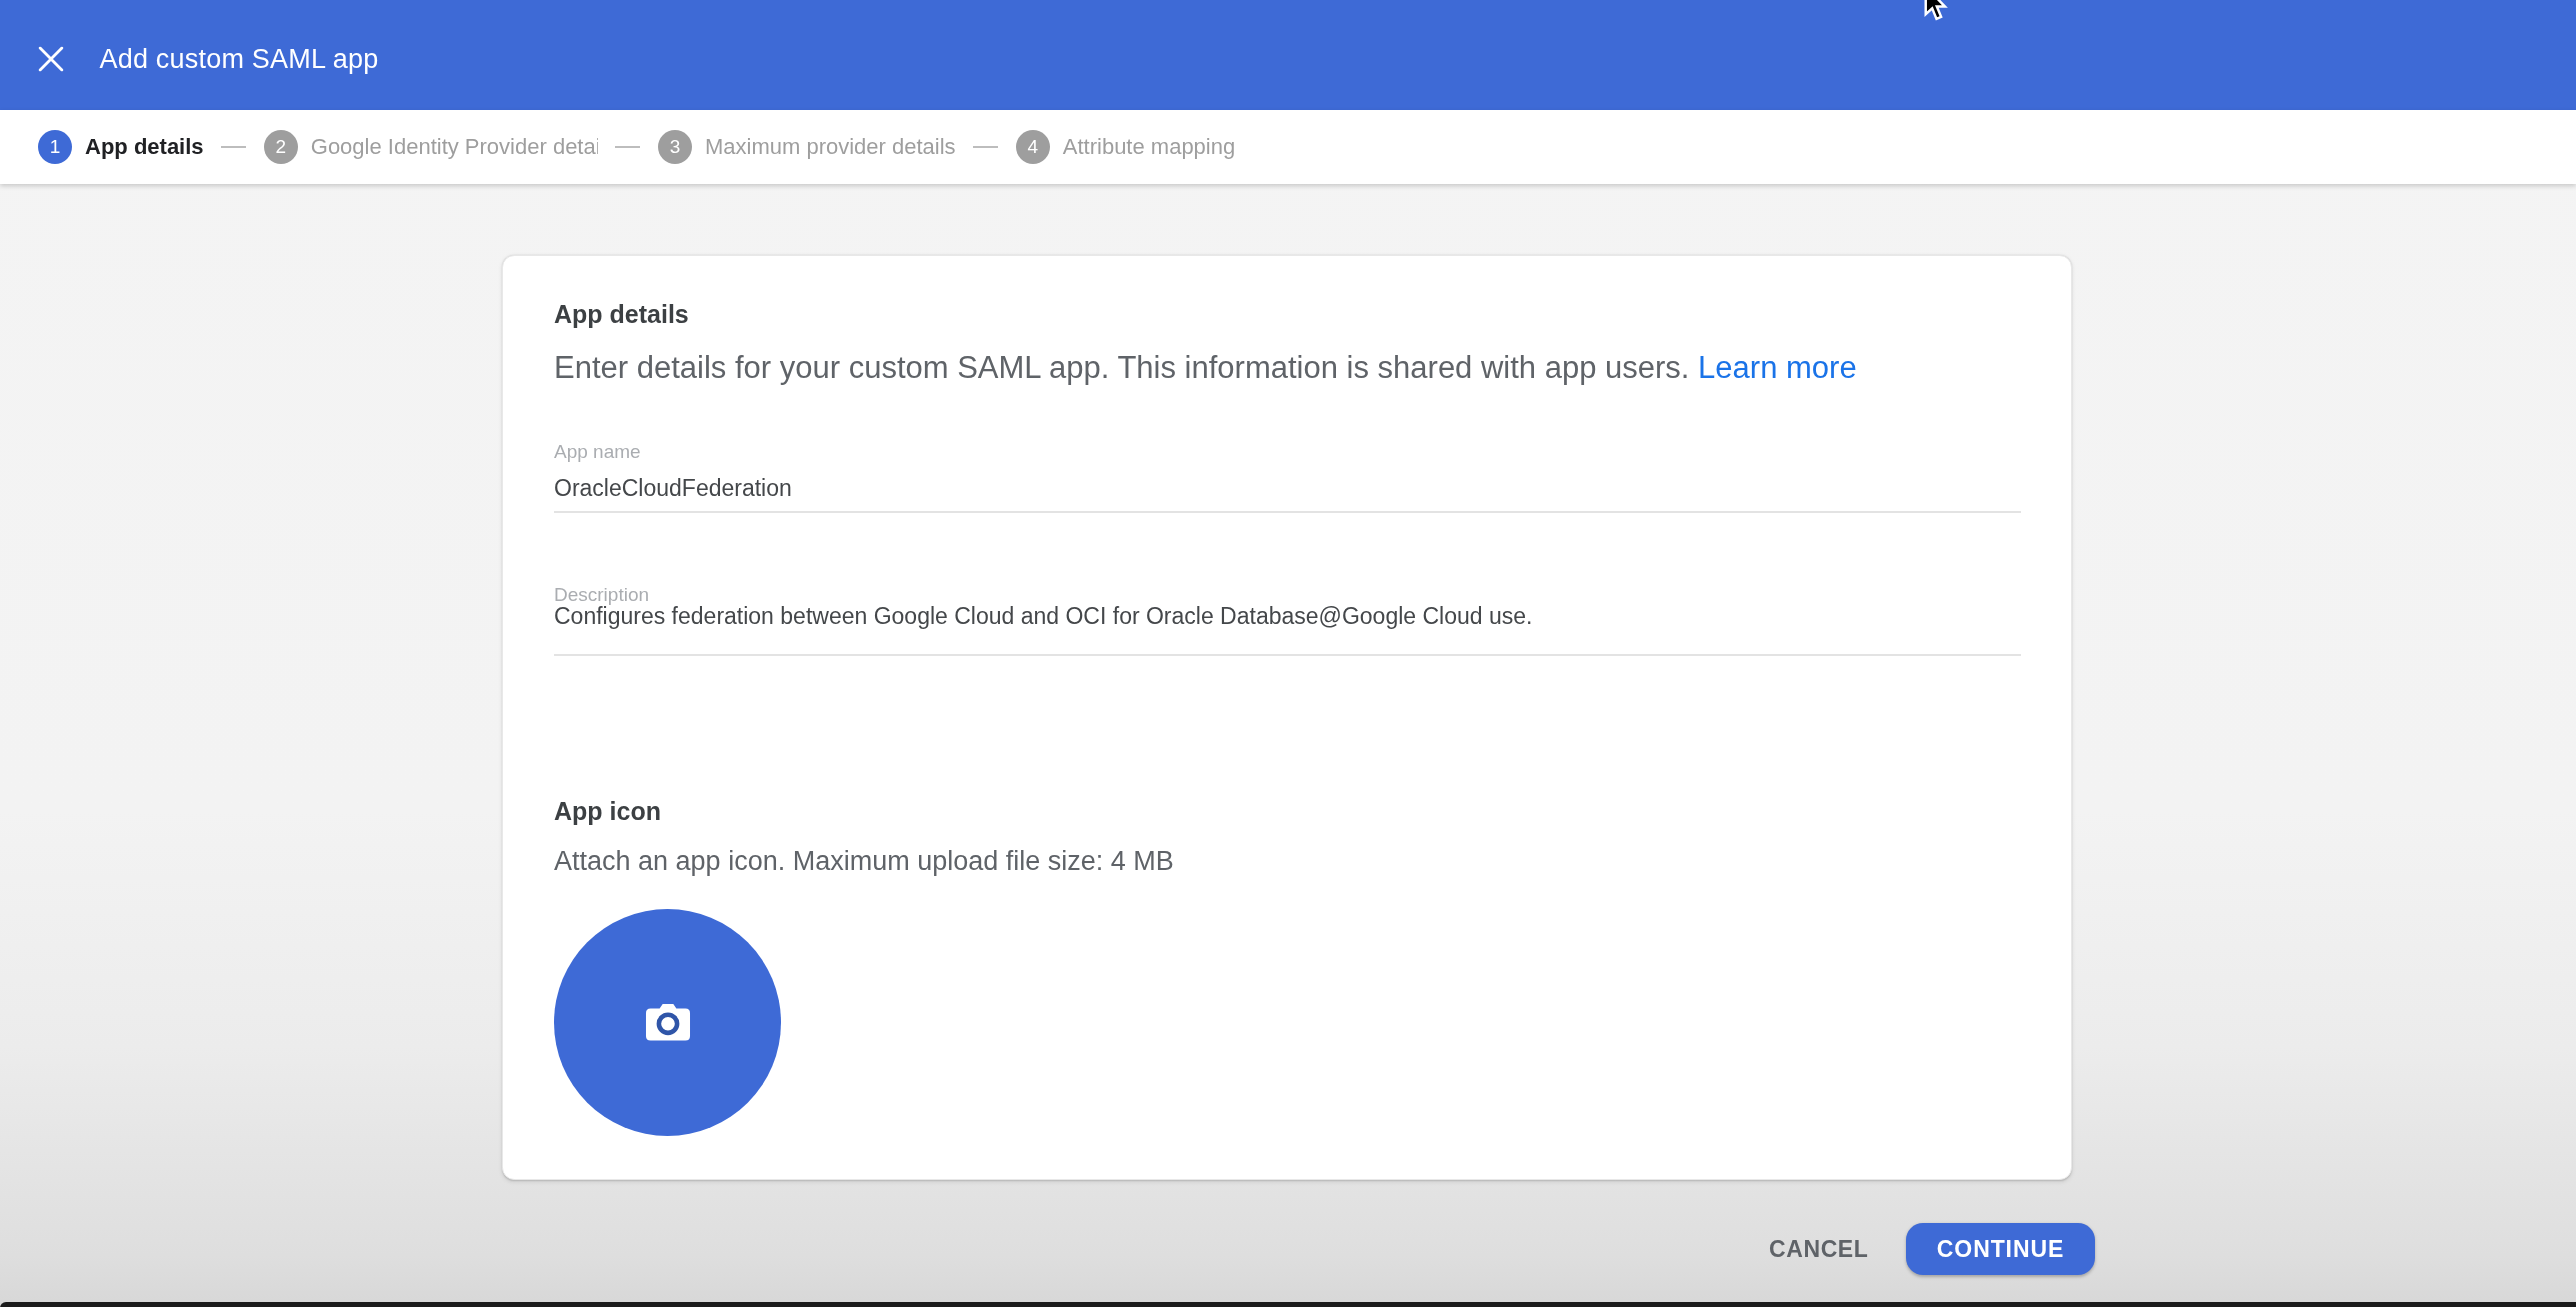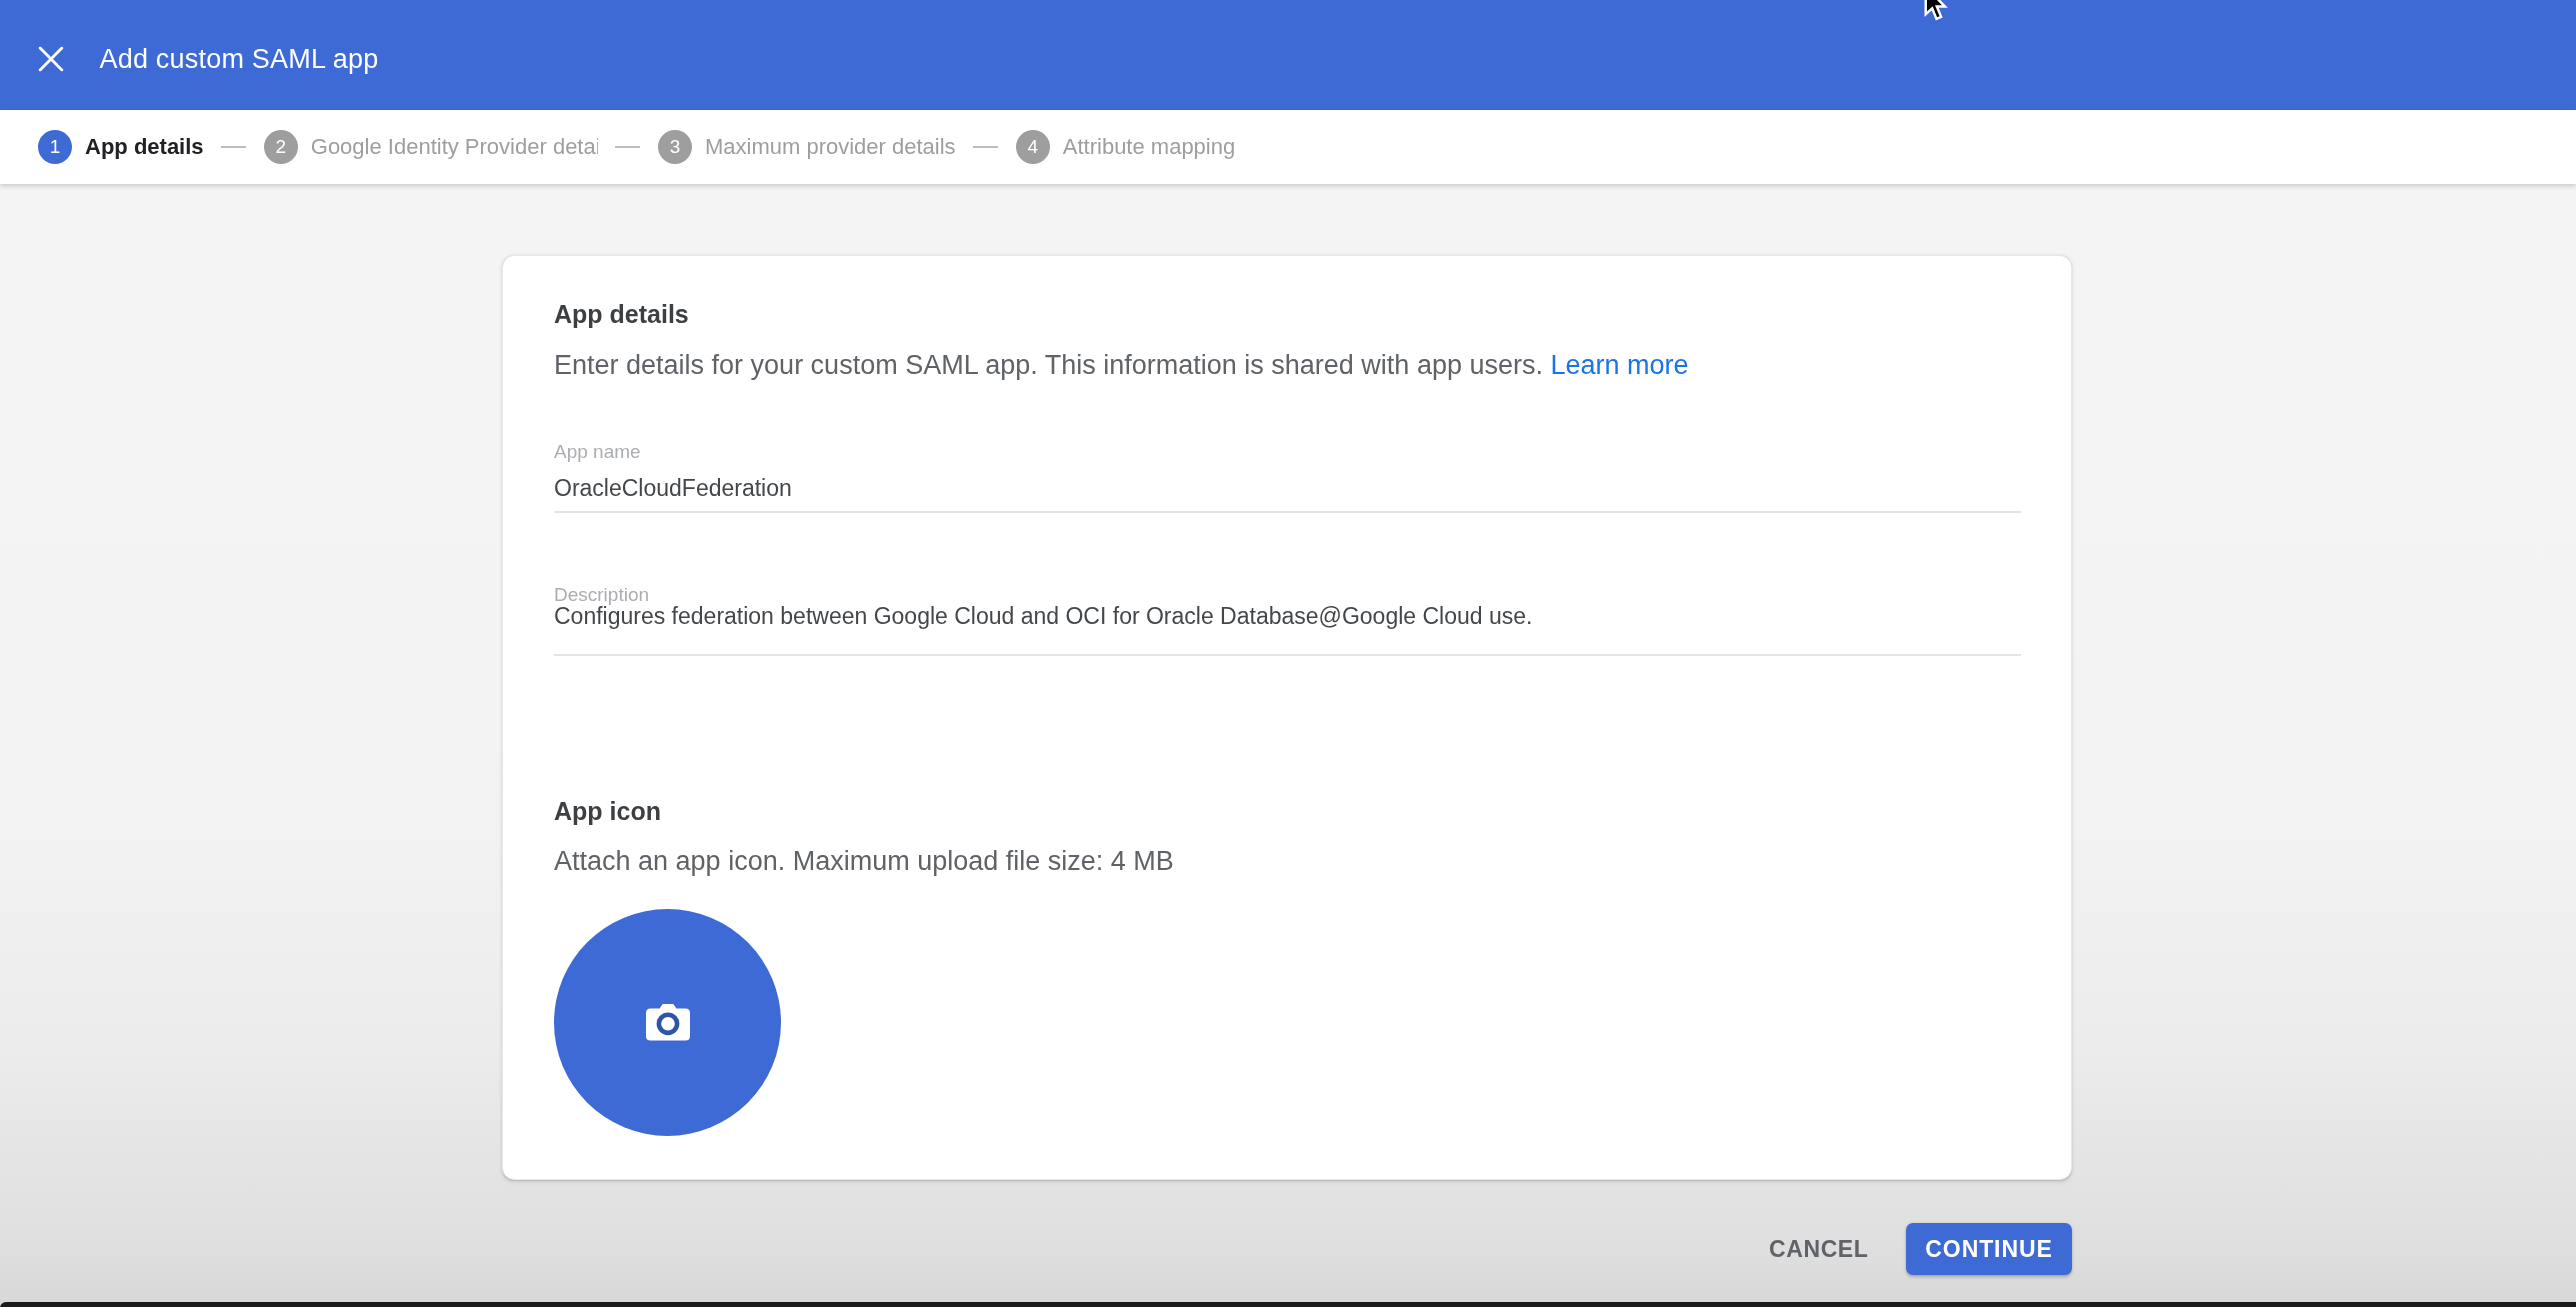--- a/index.html
+++ b/index.html
@@ -53,21 +53,21 @@
   
   .card {
     position:absolute; left:502px; top:255px; width:1570px; height:925px;
     background:#ffffff; border-radius:12.3px;
     box-shadow:0 0.8px 1.5px rgba(0,0,0,0.12), 0 1.5px 4.6px rgba(0,0,0,0.10);
     border:0.8px solid #e8e8e8;
   }
   .card-abs { position:absolute; left:51px; }
   .section-title { font-size:25px; font-weight:bold; color:#3c4043; }
   .card-title { top:44px; }
-  .card-intro { top:94px; font-size:27px; color:#5f6368; }
+  .card-intro { top:94px; font-size:31px; color:#5f6368; }
   .learn-more { color:#1a73e8; text-decoration:none; cursor:pointer; }
 
   .fld-label { font-size:19px; color:#aaadb1; }
   .fld-value { font-size:23px; color:#44474a; cursor:text; }
   .fld-line  { width:1467px; height:1.5px; background:#e3e3e3; }
   .f1-label { top:185px; }
   .f1-value { top:219px; width:1467px; }
   .f1-line  { top:255px; }
   .f2-label { top:328px; }
   .f2-value { top:347px; width:1467px; }
@@ -82,22 +82,22 @@
   }
 
   
   .cancel-btn {
     position:absolute; left:1769px; top:1231px; width:117px; height:37px;
     background:none; border:none; font-family:inherit;
     font-size:23px; font-weight:bold; color:#5f6368; letter-spacing:0.6px;
     text-align:left; cursor:pointer;
   }
   .continue-btn {
-    position:absolute; left:1906px; top:1223px; width:166px; height:52px;
-    background:#3e6ad6; border:none; border-radius:7px;
+    position:absolute; left:1906px; top:1223px; width:189px; height:52px;
+    background:#3e6ad6; border:none; border-radius:17px;
     font-family:inherit; font-size:23px; font-weight:bold; color:#ffffff;
     letter-spacing:0.9px; text-align:center; cursor:pointer;
     box-shadow:0 1.5px 3.1px rgba(0,0,0,0.25);
   }
 
   
   .bottom-strip {
     position:absolute; left:0; bottom:0; width:2576px; height:6.1px;
     background:#1b1b1b; border-top-left-radius:7.7px;
   }

